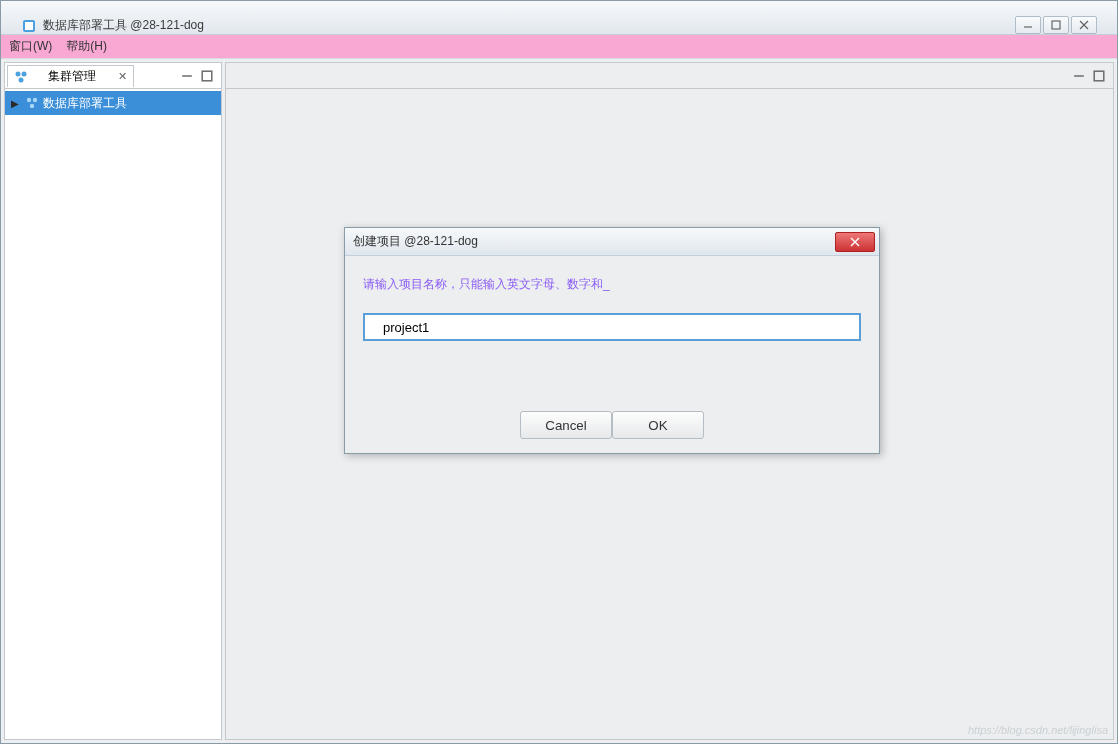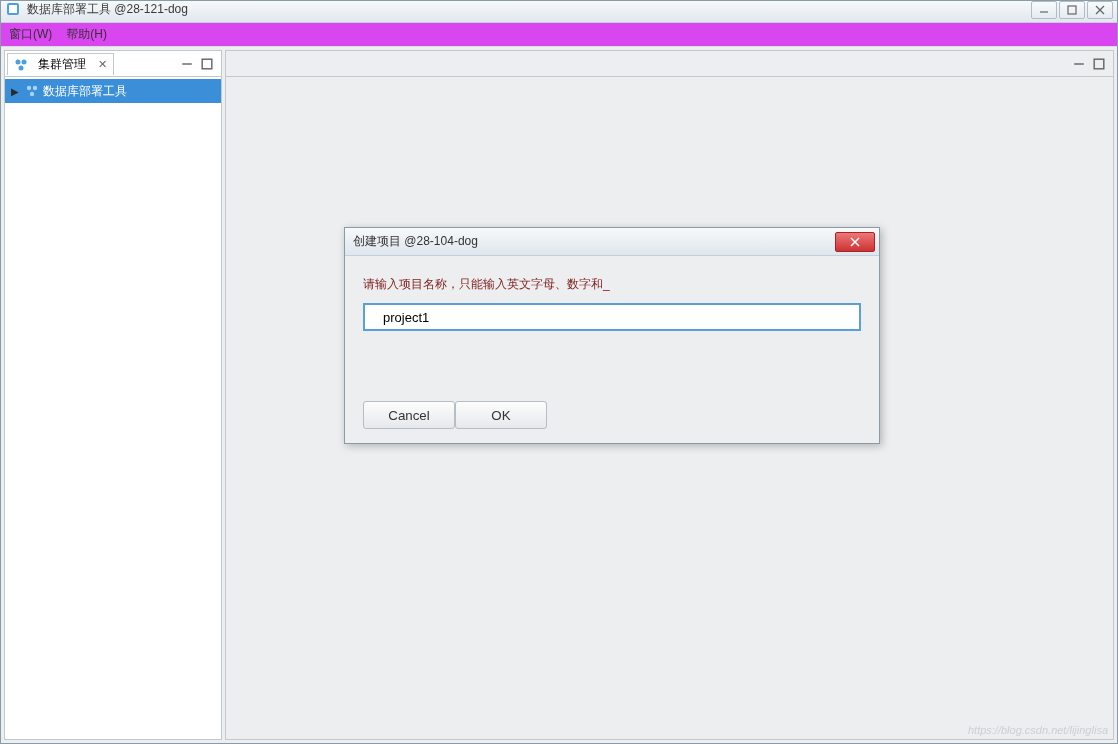--- a/index.html
+++ b/index.html
@@ -1,34 +1,34 @@
 <!DOCTYPE html>
 <html><head>
   <meta charset="utf-8">
   <style>
     * { box-sizing: border-box; margin: 0; padding: 0; }
     body { font-family: "Microsoft YaHei", Arial, sans-serif; font-size: 12px; background: #e3e5e6; width: 1118px; height: 744px; overflow: hidden; position: relative; }
     
     .main-window { width: 100%; height: 100%; background: #f0f0f0; border: 1px solid #8a9ba8; display: flex; flex-direction: column; }
     
-    .titlebar { height: 22px; background: linear-gradient(#f7f9fb, #e1e7ee); border-bottom: 1px solid #c5cfd9; display: flex; align-items: flex-start; padding: 0 4px; }
+    .titlebar { height: 34px; background: linear-gradient(#f7f9fb, #e1e7ee); border-bottom: 1px solid #c5cfd9; display: flex; align-items: flex-end; padding: 0 20px; }
     .titlebar .app-icon { width: 16px; height: 16px; margin-right: 6px; display: flex; align-items: center; justify-content: center; }
     .titlebar .title-text { flex: 1; color: #3a3a3a; }
     .win-controls { display: flex; gap: 2px; }
     .win-btn { width: 26px; height: 18px; border: 1px solid #b0bcc8; background: linear-gradient(#f9fbfc, #e5ebf1); border-radius: 2px; display: flex; align-items: center; justify-content: center; cursor: pointer; }
     .win-btn svg { width: 10px; height: 10px; }
     
-    .menubar { height: 24px; background: #d946ef; border-bottom: 1px solid #d8dcdf; display: flex; align-items: center; padding: 0 8px; gap: 14px; color: #333; }
+    .menubar { height: 24px; background: #f9a8d4; border-bottom: 1px solid #d8dcdf; display: flex; align-items: center; padding: 0 8px; gap: 14px; color: #333; }
     .menubar span { cursor: pointer; }
     
     .workspace { flex: 1; display: flex; padding: 3px; gap: 3px; background: #eceeef; }
     
     .left-pane { width: 218px; background: #fff; border: 1px solid #c2c8cd; display: flex; flex-direction: column; }
     .pane-tabs { height: 26px; border-bottom: 1px solid #c2c8cd; display: flex; align-items: center; padding: 0 2px; }
-    .tab { display: flex; align-items: center; gap: 10px; padding: 2px 6px; background: #fff; border: 1px solid #c2c8cd; border-bottom: none; margin-bottom: -1px; }
+    .tab { display: flex; align-items: center; gap: 20px; padding: 2px 6px; background: #fff; border: 1px solid #c2c8cd; border-bottom: none; margin-bottom: -1px; }
     .tab-icon { width: 14px; height: 14px; }
     .tab-close { margin-left: 2px; cursor: pointer; font-size: 11px; color: #666; }
     .pane-controls { margin-left: auto; display: flex; gap: 8px; padding-right: 6px; color: #555; }
     .pane-ctl { cursor: pointer; width: 12px; height: 12px; display: flex; align-items: center; justify-content: center; }
     
     .tree { flex: 1; padding: 2px 0; }
     .tree-item { height: 24px; display: flex; align-items: center; padding: 0 6px; gap: 4px; background: #3a8fd8; color: #fff; cursor: pointer; }
     .tree-arrow { color: #555; font-size: 10px; width: 10px; }
     .tree-item .tree-arrow { color: #2a2a2a; }
     .tree-icon { width: 14px; height: 14px; }
@@ -36,23 +36,23 @@
     .right-pane { flex: 1; background: #eceeef; border: 1px solid #c2c8cd; display: flex; flex-direction: column; }
     .right-pane .pane-tabs { background: #eceeef; justify-content: flex-end; }
     .right-content { flex: 1; }
     
     
     .dialog { position: absolute; left: 344px; top: 227px; width: 536px; background: #eceeef; border: 1px solid #8a9ba8; box-shadow: 2px 2px 8px rgba(0,0,0,0.25); }
     .dialog-titlebar { height: 28px; background: linear-gradient(#f7f9fb, #dfe6ed); border-bottom: 1px solid #c5cfd9; display: flex; align-items: center; padding: 0 4px; }
     .dialog-titlebar .title-text { flex: 1; margin-left: 4px; color: #333; }
     .dialog-close { width: 40px; height: 20px; background: linear-gradient(#e77, #c33); border: 1px solid #a22; border-radius: 2px; display: flex; align-items: center; justify-content: center; color: #fff; cursor: pointer; }
     .dialog-body { padding: 20px 18px 14px 18px; }
-    .dialog-prompt { color: #7f1d1d; margin-bottom: 10px; }
+    .dialog-prompt { color: #8b5cf6; margin-bottom: 20px; }
     .dialog-input { width: 100%; height: 28px; border: 2px solid #5a9fd8; padding: 0 18px; font-size: 13px; outline: none; }
-    .dialog-buttons { display: flex; justify-content: flex-start; margin-top: 70px; }
+    .dialog-buttons { display: flex; justify-content: center; margin-top: 70px; }
     .dlg-btn { width: 92px; height: 28px; background: linear-gradient(#fdfdfd, #e6e8ea); border: 1px solid #b6bec5; border-radius: 3px; color: #333; cursor: pointer; }
     
     .watermark { position: absolute; right: 10px; bottom: 8px; color: rgba(180,188,195,0.6); font-size: 11px; font-style: italic; pointer-events: none; }
     
     .blue-icon { fill: #4da0de; }
     .gray-stroke { stroke: #666; stroke-width: 1.2; fill: none; }
   </style>
 </head>
 <body>
 
@@ -153,21 +153,21 @@
 </div>
 
 <div class="dialog">
   <div class="dialog-titlebar">
     <span class="app-icon">
       <svg viewBox="0 0 16 16">
           <rect x="2" y="2" width="12" height="12" rx="2" class="blue-icon"></rect>
           <rect x="4" y="4" width="8" height="8" fill="#fff"></rect>
         </svg>
     </span>
-    <span class="title-text">创建项目  @28-104-dog</span>
+    <span class="title-text">创建项目  @28-121-dog</span>
     <div class="dialog-close">
       <svg viewBox="0 0 10 10" width="10" height="10">
           <line x1="1" y1="1" x2="9" y2="9" stroke="#fff" stroke-width="1.5"></line>
           <line x1="9" y1="1" x2="1" y2="9" stroke="#fff" stroke-width="1.5"></line>
         </svg>
     </div>
   </div>
   <div class="dialog-body">
     <div class="dialog-prompt">请输入项目名称，只能输入英文字母、数字和_</div>
     <input class="dialog-input" type="text" value="project1" style="">

